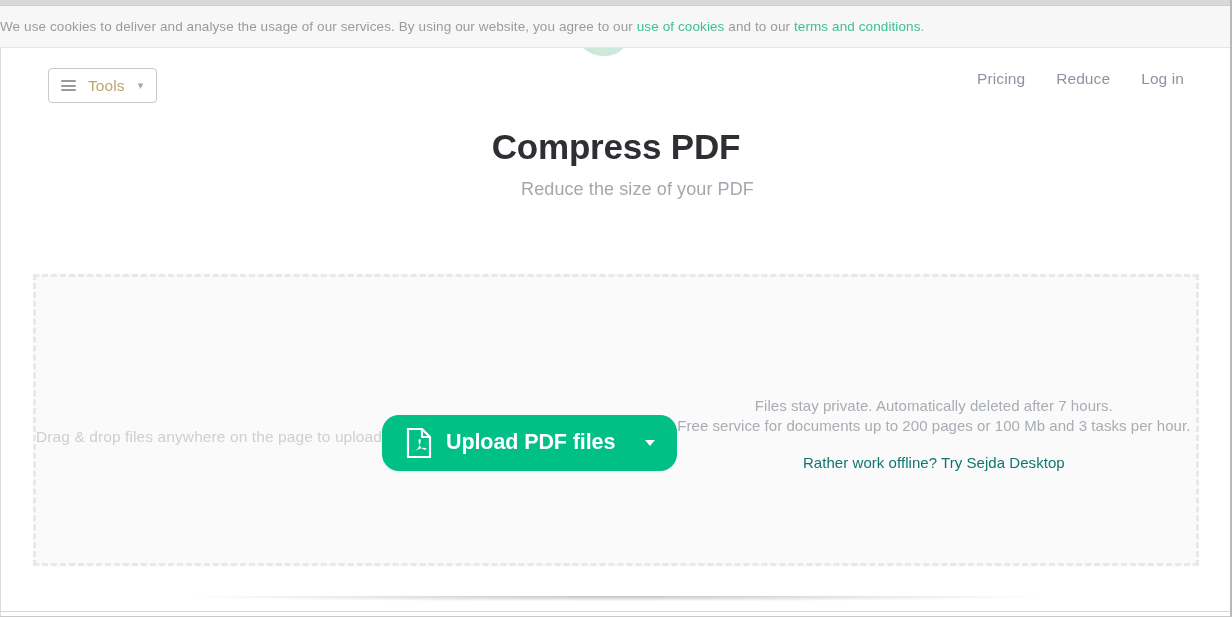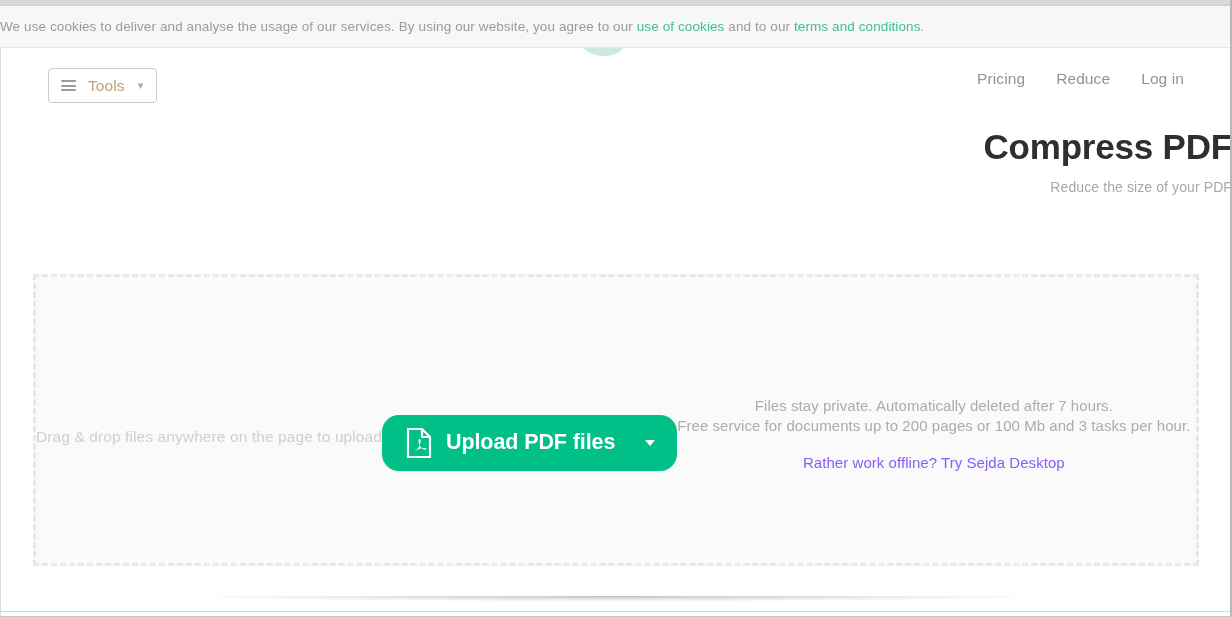--- a/index.html
+++ b/index.html
@@ -136,34 +136,34 @@
     text-decoration: none;
     cursor: pointer;
     letter-spacing: .1px;
   }
 
   
   .hero {
     position: absolute;
     top: 124px; left: 0;
     width: 1232px;
-    text-align: right;
+    text-align: center;
     z-index: 10;
   }
   .page-title {
     margin: 0;
     font-size: 35px;
     font-weight: 700;
     color: #2d2f33;
     letter-spacing: -0.2px;
     line-height: 1.3;
   }
   .page-subtitle {
     margin: 9px 0 0 1px;
-    font-size: 14px;
+    font-size: 18px;
     font-weight: 400;
     color: #a3a8ae;
     letter-spacing: .1px;
     padding-left: 42px;
   }
 
   
   .dropzone {
     position: absolute;
     left: 33px;
@@ -219,21 +219,21 @@
   .note-line {
     font-size: 15px;
     color: #a8adb3;
     line-height: 20.5px;
     letter-spacing: .05px;
   }
   .offline-link {
     display: inline-block;
     margin-top: 17px;
     font-size: 15px;
-    color: #8b5cf6;
+    color: #0f766e;
     text-decoration: none;
     cursor: pointer;
     letter-spacing: .05px;
   }
 
   
   .bottom-shadow {
     position: absolute;
     left: 0;
     top: 596px;

